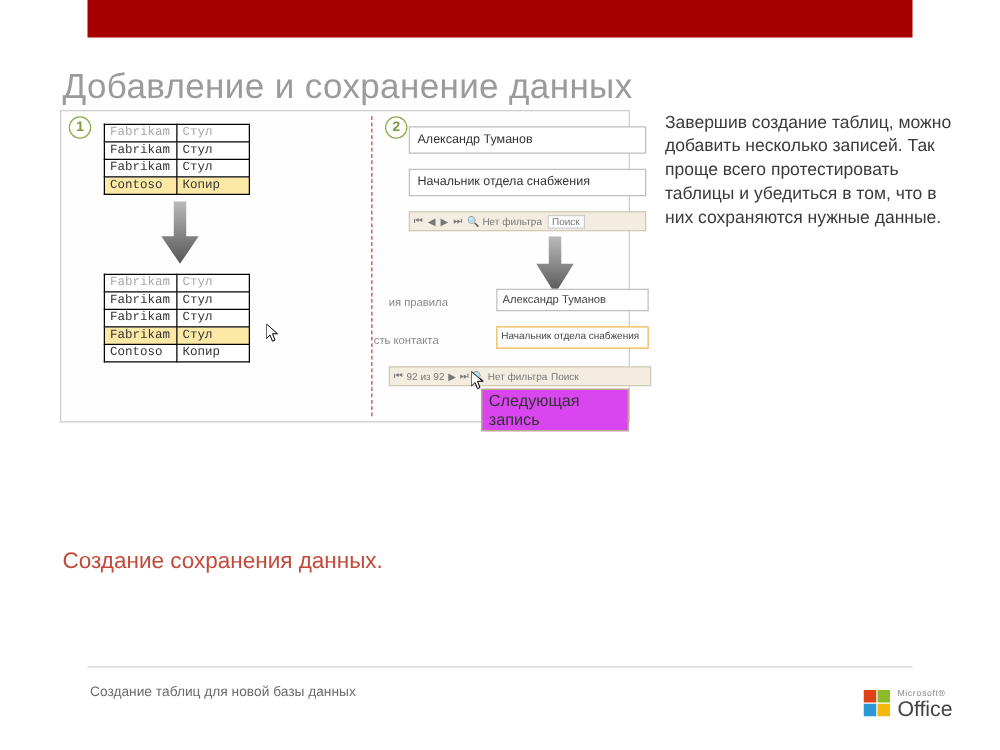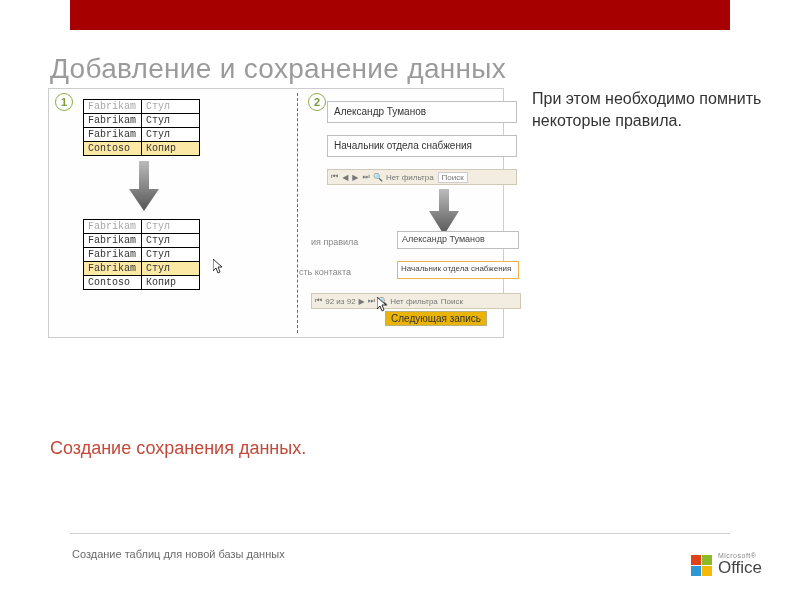--- a/index.html
+++ b/index.html
@@ -38,35 +38,35 @@
   .navbar .glyph { font-size: 8px; }
   .navbar .pill { background: #fff; border: 1px solid #ccc; padding: 0 3px; }
 
   .smalllbl { position: absolute; font-size: 9px; color: #888; }
   .lblA { top: 148px; left: 262px; }
   .lblB { top: 178px; left: 250px; }
   .boxA { position: absolute; top: 142px; left: 348px; width: 122px; height: 18px; border: 1px solid #bfbfbf; background: #fff; font-size: 9px; padding: 2px 4px; color: #444; }
   .boxB { position: absolute; top: 172px; left: 348px; width: 122px; height: 18px; border: 1px solid #f0b44c; background: #fff; font-size: 8px; padding: 2px 3px; color: #444; }
 
   .navbar2 { position: absolute; left: 262px; top: 204px; width: 210px; height: 16px; background: #f2ede0; border: 1px solid #d0c9b6; font-size: 8px; color: #777; display: flex; align-items: center; gap: 3px; padding: 0 3px; }
-  .tooltip { position: absolute; top: 222px; left: 336px; font-size: 10px; background: #eab308; border: 1px solid #b8b080; padding: 1px 5px; color: #333; }
+  .tooltip { position: absolute; top: 222px; left: 336px; font-size: 13px; background: #d946ef; border: 1px solid #b8b080; padding: 1px 5px; color: #333; }
 
   .cursor { position: absolute; width: 11px; height: 16px; }
 
   
   .rtext { position: absolute; top: 88px; left: 532px; width: 230px; font-size: 14px; line-height: 1.35; color: #3a3a3a; }
   .rtext p { margin-bottom: 18px; }
   .rtext p.big { font-size: 16px; color: #333; }
 
   .process { position: absolute; top: 438px; left: 50px; font-size: 18px; color: #c24a3a; }
 
   .footer-line { position: absolute; bottom: 66px; left: 70px; width: 660px; height: 1px; background: #cfcfcf; }
   .footer-text { position: absolute; bottom: 40px; left: 72px; font-size: 11px; color: #6b6b6b; font-weight: normal; }
 
-  .office-logo { position: absolute; bottom: 24px; right: 38px; display: flex; align-items: flex-end; gap: 6px; }
+  .office-logo { position: absolute; bottom: 24px; right: 38px; display: flex; align-items: flex-start; gap: 6px; }
   .office-logo .tiles { display: grid; grid-template-columns: 10px 10px; grid-template-rows: 10px 10px; gap: 1px; }
   .office-logo .t { width: 10px; height: 10px; }
   .office-logo .t1 { background: #e04217; }
   .office-logo .t2 { background: #8dbb27; }
   .office-logo .t3 { background: #2e98d4; }
   .office-logo .t4 { background: #f6b90a; }
   .office-logo .txt { line-height: 1; }
   .office-logo .ms { font-size: 7px; color: #888; letter-spacing: 0.5px; }
   .office-logo .of { font-size: 17px; color: #444; font-weight: 400; }
 </style>
@@ -178,21 +178,21 @@
     <div class="cursor" style="top:208px;left:328px">
       <svg viewBox="0 0 11 16">
           <path d="M0 0 L0 12 L3 9 L5 14 L7 13 L5 8 L9 8 Z" fill="#fff" stroke="#000" stroke-width="0.8"></path>
         </svg>
     </div>
     <div class="tooltip">Следующая запись</div>
   </div>
 </div>
 
 <div class="rtext">
-  <p class="big">При этом необходимо помнить некоторые правила.</p>
+  <p>Завершив создание таблиц, можно добавить несколько записей. Так проще всего протестировать таблицы и убедиться в том, что в них сохраняются нужные данные.</p>
 </div>
 
 <div class="process">Создание сохранения данных.</div>
 
 <div class="footer-line"></div>
 <div class="footer-text">Создание таблиц для новой базы данных</div>
 
 <div class="office-logo">
   <div class="tiles">
     <div class="t t1"></div>

